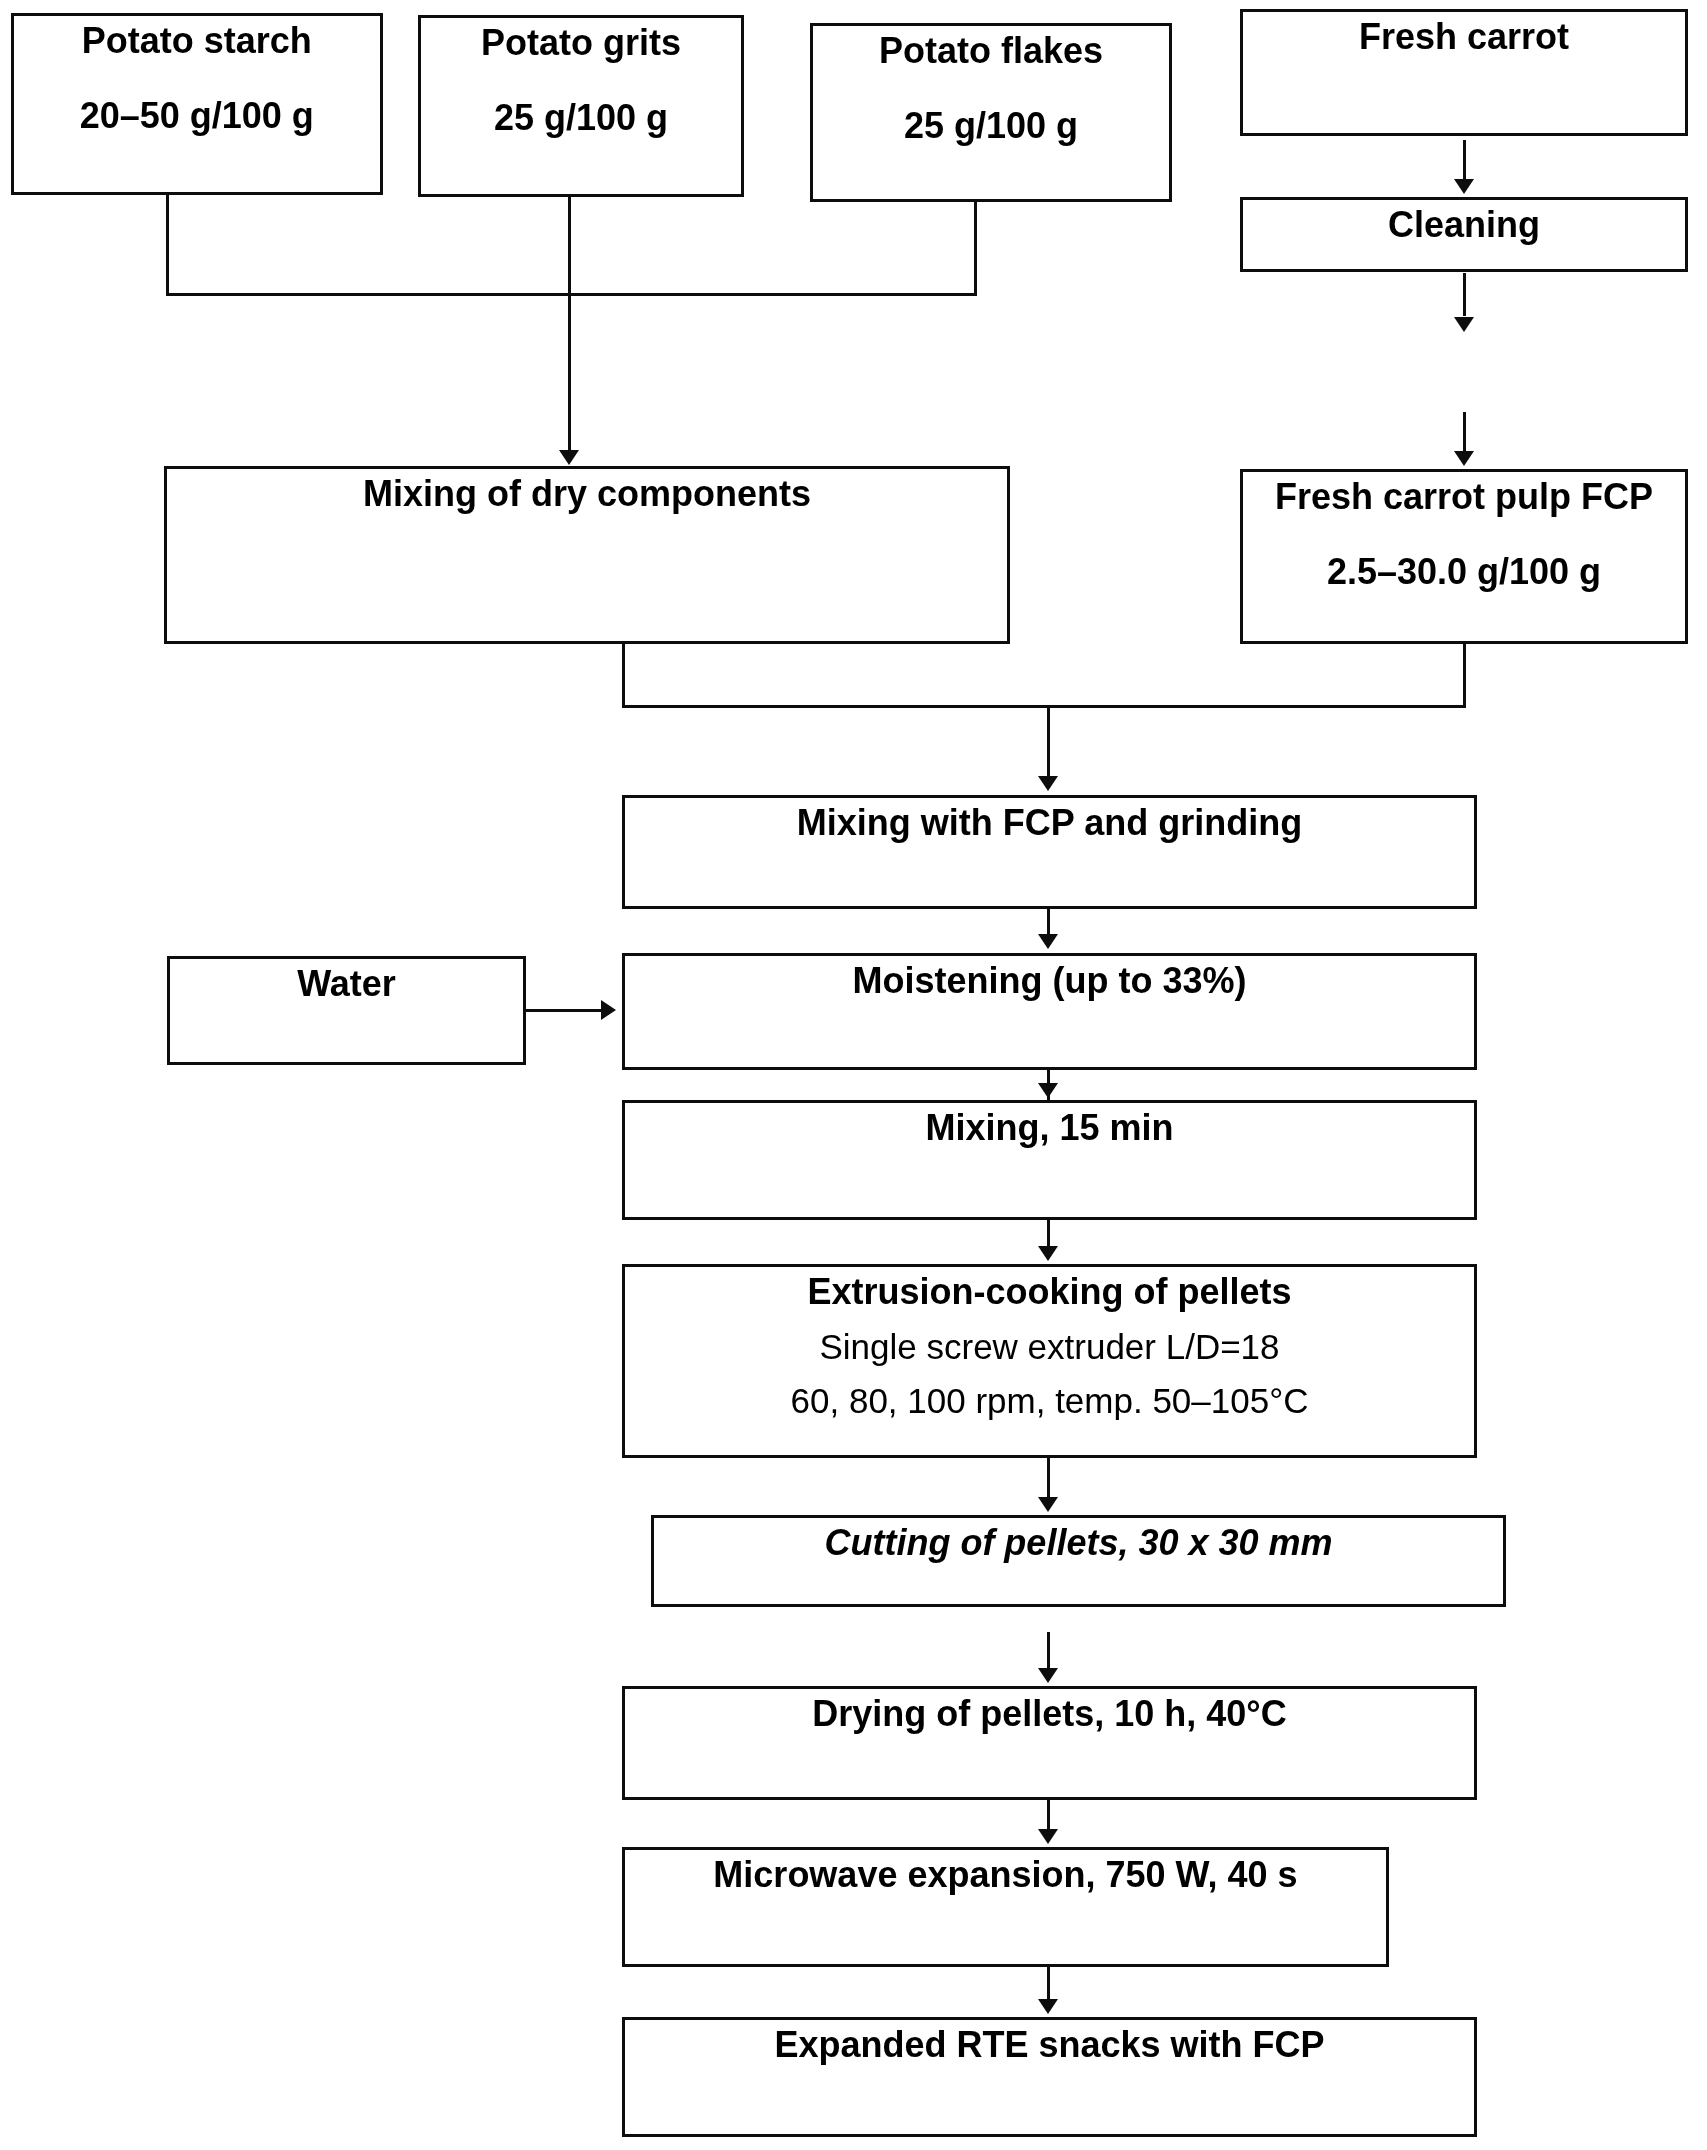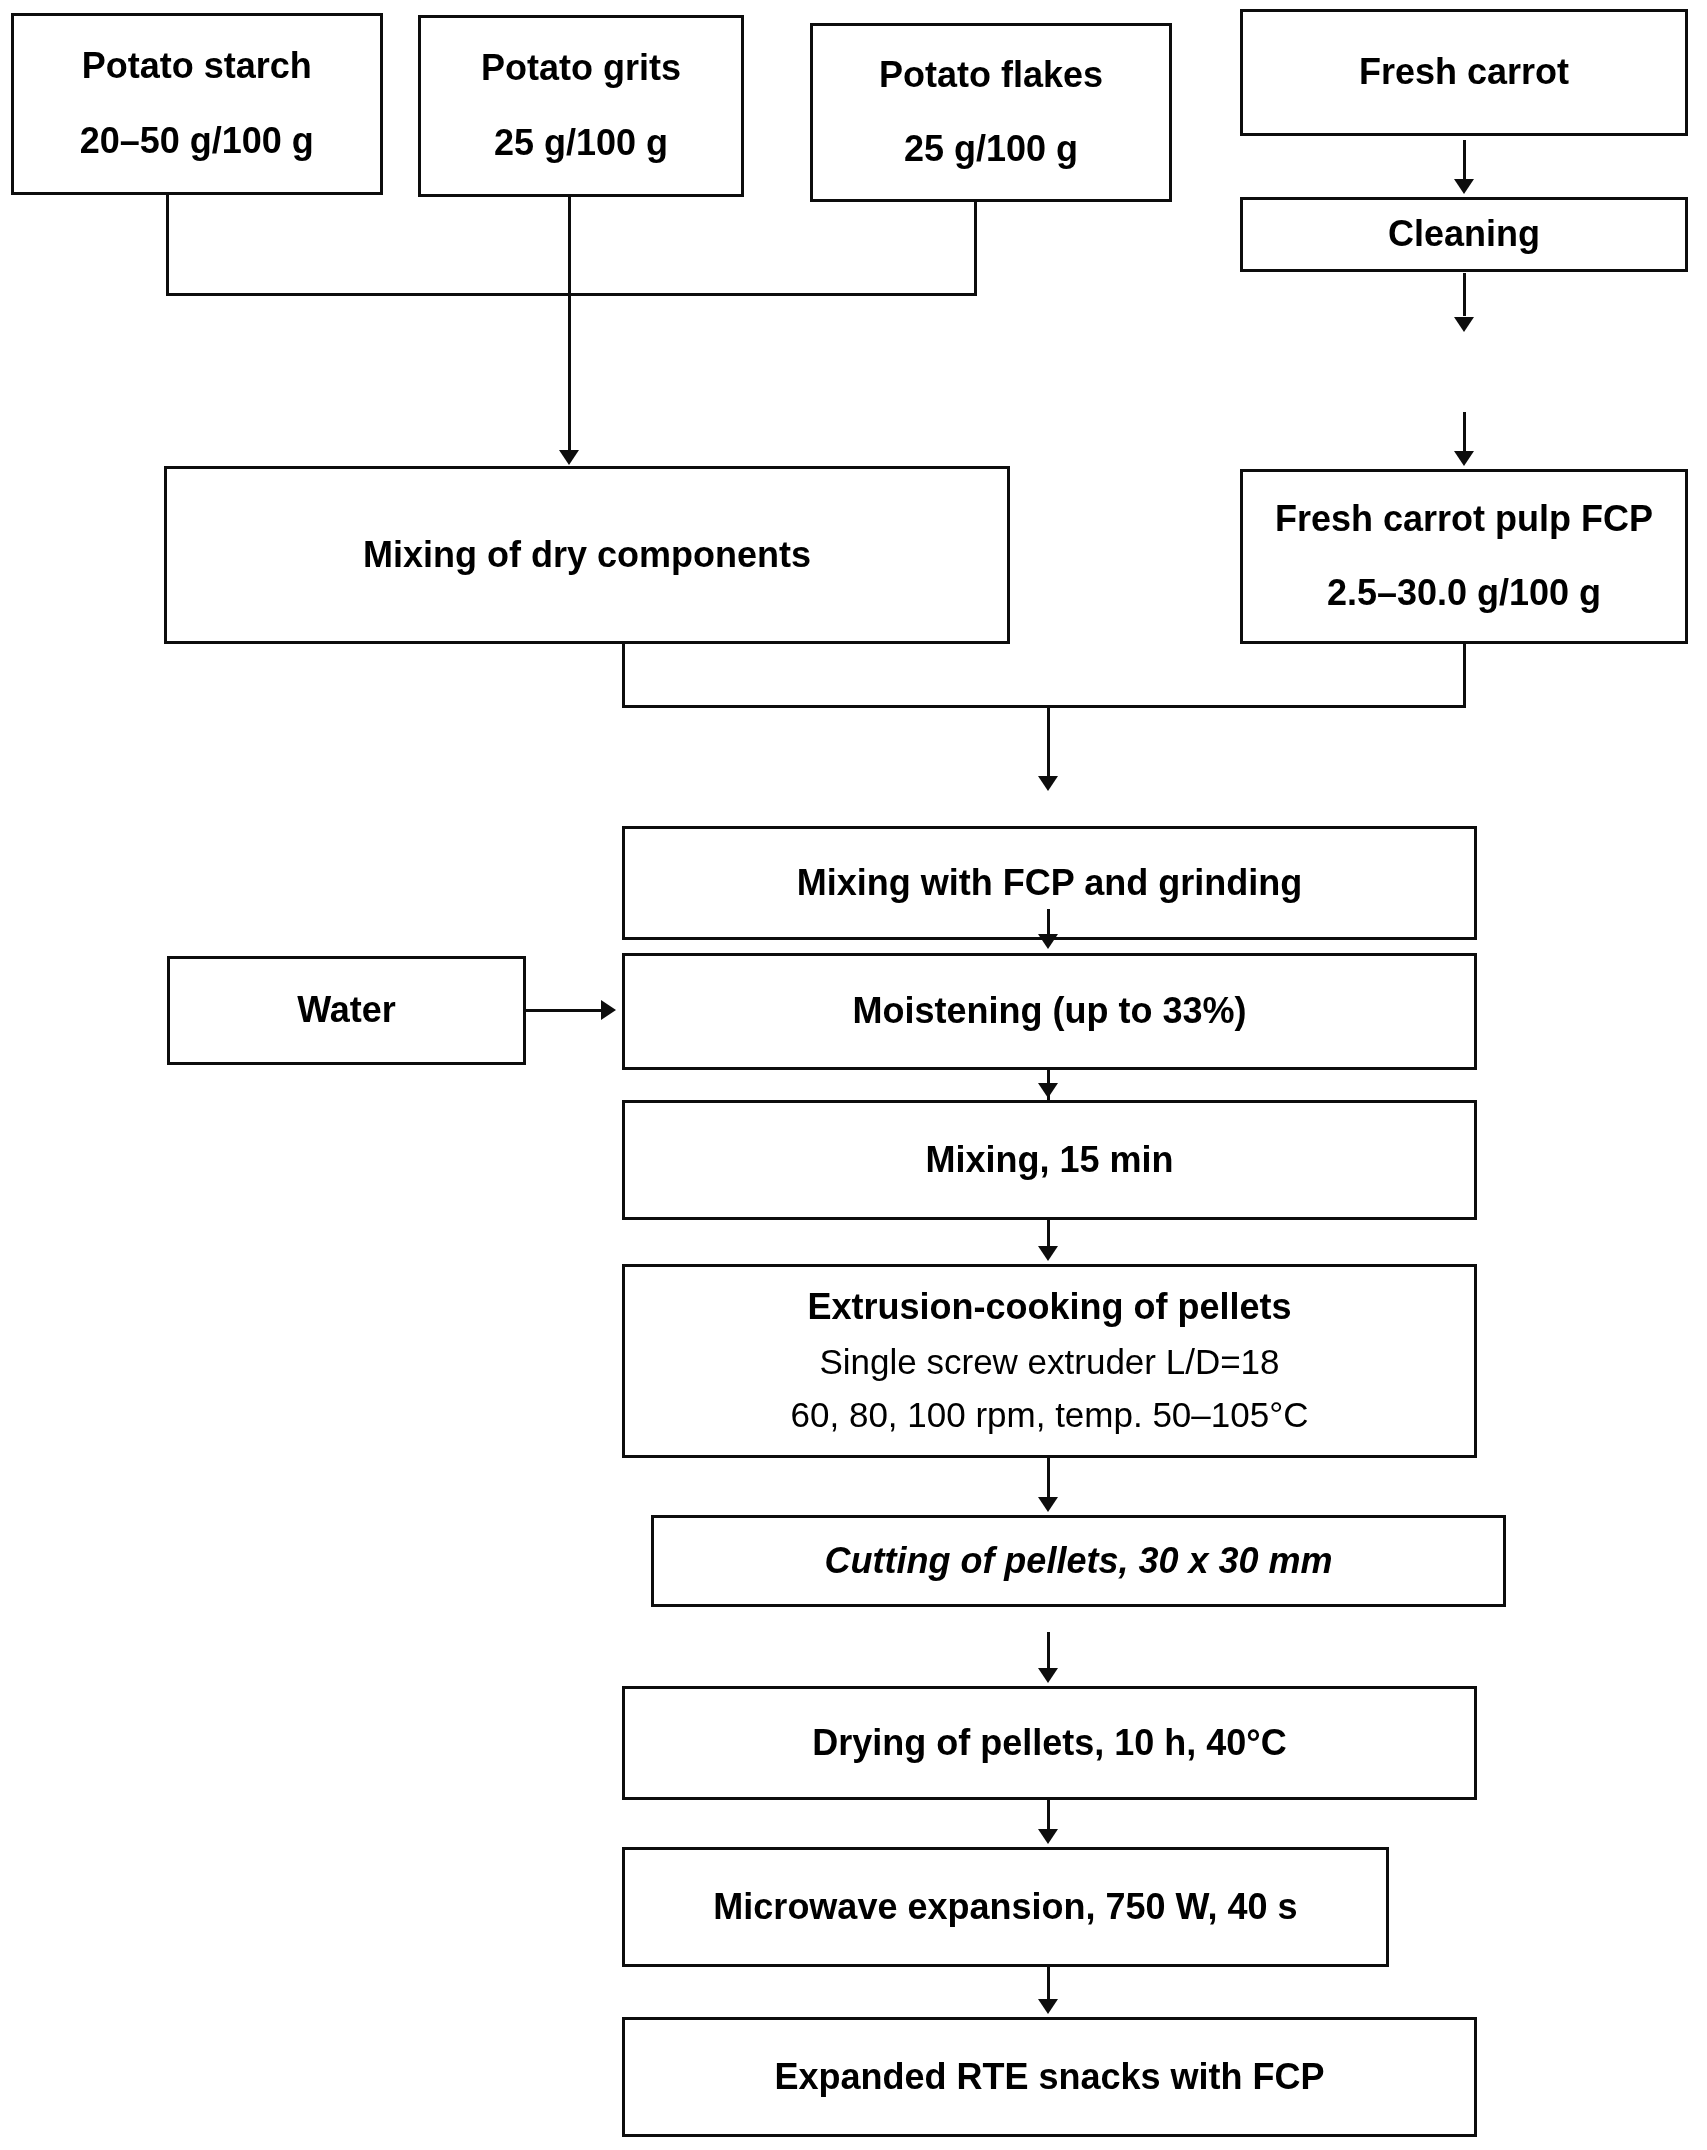--- a/index.html
+++ b/index.html
@@ -19,21 +19,20 @@
     overflow: hidden;
   }
   .node {
     position: absolute;
     box-sizing: border-box;
     border: 3px solid #0d0d0d;
     background: #ffffff;
     display: flex;
     flex-direction: column;
     align-items: center;
-    justify-content: center;
     text-align: center;
     color: #000000;
     line-height: 1.30;
     padding: 2.4px 6px;
   }
   .node .ln {
     display: block;
     width: 100%;
   }
   .b  { font-weight: bold; font-size: 36px; }
@@ -97,21 +96,21 @@
   <div class="node" style="left:1240px; top:469px; width:448px; height:175px;">
     <span class="ln b">Fresh carrot pulp FCP</span>
     <span class="sp"></span>
     <span class="ln b">2.5–30.0 g/100 g</span>
   </div>
 
   <div class="node" style="left:164px; top:466px; width:846px; height:178px;">
     <span class="ln b">Mixing of dry components</span>
   </div>
 
-  <div class="node" style="left:622px; top:795px; width:855px; height:114px;margin-top:31px;">
+  <div class="node" style="left:622px; top:795px; width:855px; height:114px;">
     <span class="ln b">Mixing with FCP and grinding</span>
   </div>
 
   <div class="node" style="left:167px; top:956px; width:359px; height:109px;">
     <span class="ln b">Water</span>
   </div>
 
   <div class="node" style="left:622px; top:953px; width:855px; height:117px;">
     <span class="ln b">Moistening (up to 33%)</span>
   </div>

